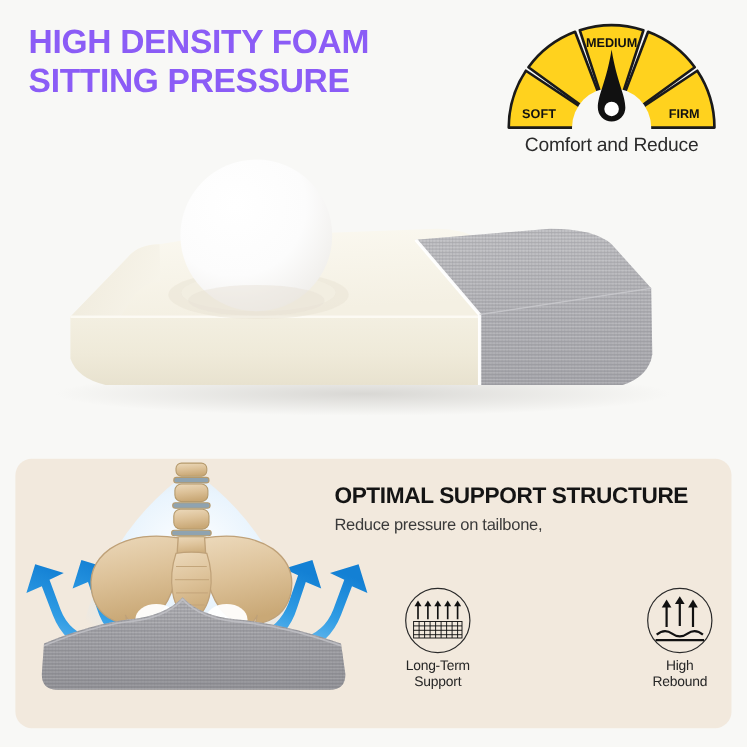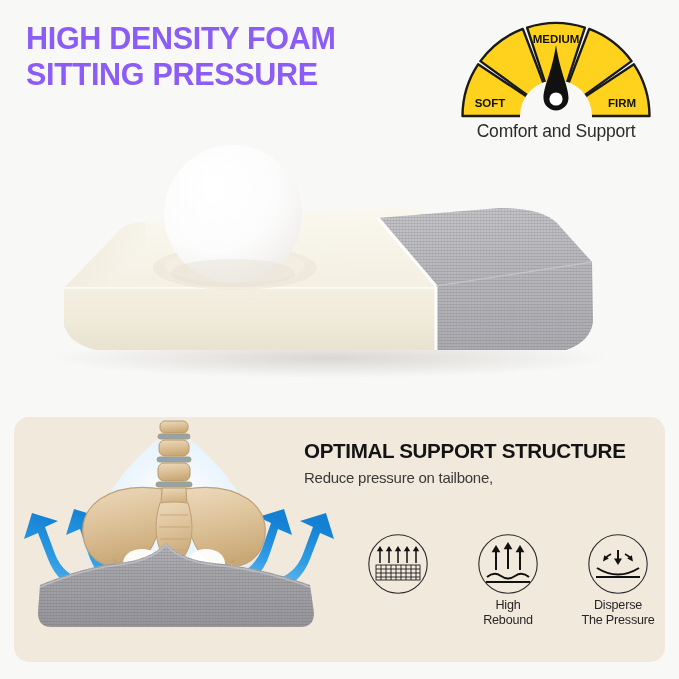--- a/index.html
+++ b/index.html
@@ -162,21 +162,21 @@
     <text x="106" y="27" font-family="Liberation Sans, sans-serif" font-size="11.5" font-weight="bold" fill="#111" text-anchor="middle">MEDIUM</text>
     <text x="172" y="91" font-family="Liberation Sans, sans-serif" font-size="11.5" font-weight="bold" fill="#111" text-anchor="middle">FIRM</text>
 
     <path d="M 106 29
              C 110.5 58 118.5 70 118.5 82
              A 12.5 12.5 0 0 1 93.5 82
              C 93.5 70 101.5 58 106 29 Z" fill="#111111"></path>
     <circle cx="106" cy="83" r="6.6" fill="#ffffff"></circle>
   </svg>
 
-  <div class="gauge-caption">Comfort and Support</div>
+  <div class="gauge-caption">Comfort and Reduce</div>
 </div>
 
 <svg class="product-photo" viewBox="0 0 679 255">
   <defs>
     <linearGradient id="foamTop" x1="0" y1="0" x2="0.25" y2="1">
       <stop offset="0" stop-color="#fbf9f1"></stop>
       <stop offset="1" stop-color="#f4f0e3"></stop>
     </linearGradient>
     <linearGradient id="foamFront" x1="0" y1="0" x2="0" y2="1">
       <stop offset="0" stop-color="#f3efe1"></stop>
@@ -367,20 +367,24 @@
           <path d="M40 13 l3.2 5.2 h-6.4 Z"></path>
         <path d="M49 13 l3.2 5.2 h-6.4 Z"></path>
       </g>
 
       <g stroke="#111" stroke-width="0.85">
         <rect x="9" y="32" width="44" height="15" fill="none"></rect>
         <path d="M14 32 V47 M19 32 V47 M24 32 V47 M29 32 V47 M34 32 V47 M39 32 V47 M44 32 V47 M49 32 V47"></path>
         <path d="M9 36 H53 M9 40 H53 M9 44 H53"></path>
       </g>
     </svg>
+    <div class="feature-label">
+      <span class="fl-line">Long-Term</span>
+      <span class="fl-line">Support</span>
+    </div>
   </div>
 
   <div class="feature">
     <svg class="feature-circle" width="62" height="62" viewBox="0 0 62 62">
       <circle cx="31" cy="31" r="29.2" fill="none" stroke="#2b2b2b" stroke-width="1.1"></circle>
       <g stroke="#111" stroke-width="2" fill="none">
         <path d="M19 37 V17"></path>
           <path d="M31 36 V14"></path>
           <path d="M43 37 V17"></path>
       </g>
@@ -392,40 +396,13 @@
 
       <path d="M10 44 Q17 38 24 43 Q31 48 38 43 Q45 38 52 44" stroke="#111" stroke-width="2" fill="none"></path>
       <path d="M9 49 H53" stroke="#111" stroke-width="2"></path>
     </svg>
     <div class="feature-label">
       <span class="fl-line">High</span>
       <span class="fl-line">Rebound</span>
     </div>
   </div>
 
-  <div class="feature">
-    <svg class="feature-circle" width="62" height="62" viewBox="0 0 62 62">
-      <circle cx="31" cy="31" r="29.2" fill="none" stroke="#2b2b2b" stroke-width="1.1"></circle>
-
-      <g stroke="#111" stroke-width="2" fill="none">
-        <path d="M31 17 V27"></path>
-      </g>
-      <path d="M31 32 l4 -6.4 h-8 Z" fill="#111"></path>
-
-      <g stroke="#111" stroke-width="1.8" fill="none">
-        <path d="M24 21 Q20 23 18 26"></path>
-      </g>
-      <path d="M16 28.5 l1.2 -6.2 l4.6 3.2 Z" fill="#111"></path>
-
-      <g stroke="#111" stroke-width="1.8" fill="none">
-        <path d="M38 21 Q42 23 44 26"></path>
-      </g>
-      <path d="M46 28.5 l-1.2 -6.2 l-4.6 3.2 Z" fill="#111"></path>
-
-      <path d="M10 35 Q31 48 52 35" stroke="#111" stroke-width="2" fill="none"></path>
-      <path d="M9 44 H53" stroke="#111" stroke-width="2"></path>
-    </svg>
-    <div class="feature-label">
-      <span class="fl-line">Disperse</span>
-      <span class="fl-line">The Pressure</span>
-    </div>
-  </div>
 </div>
 
 </body></html>

